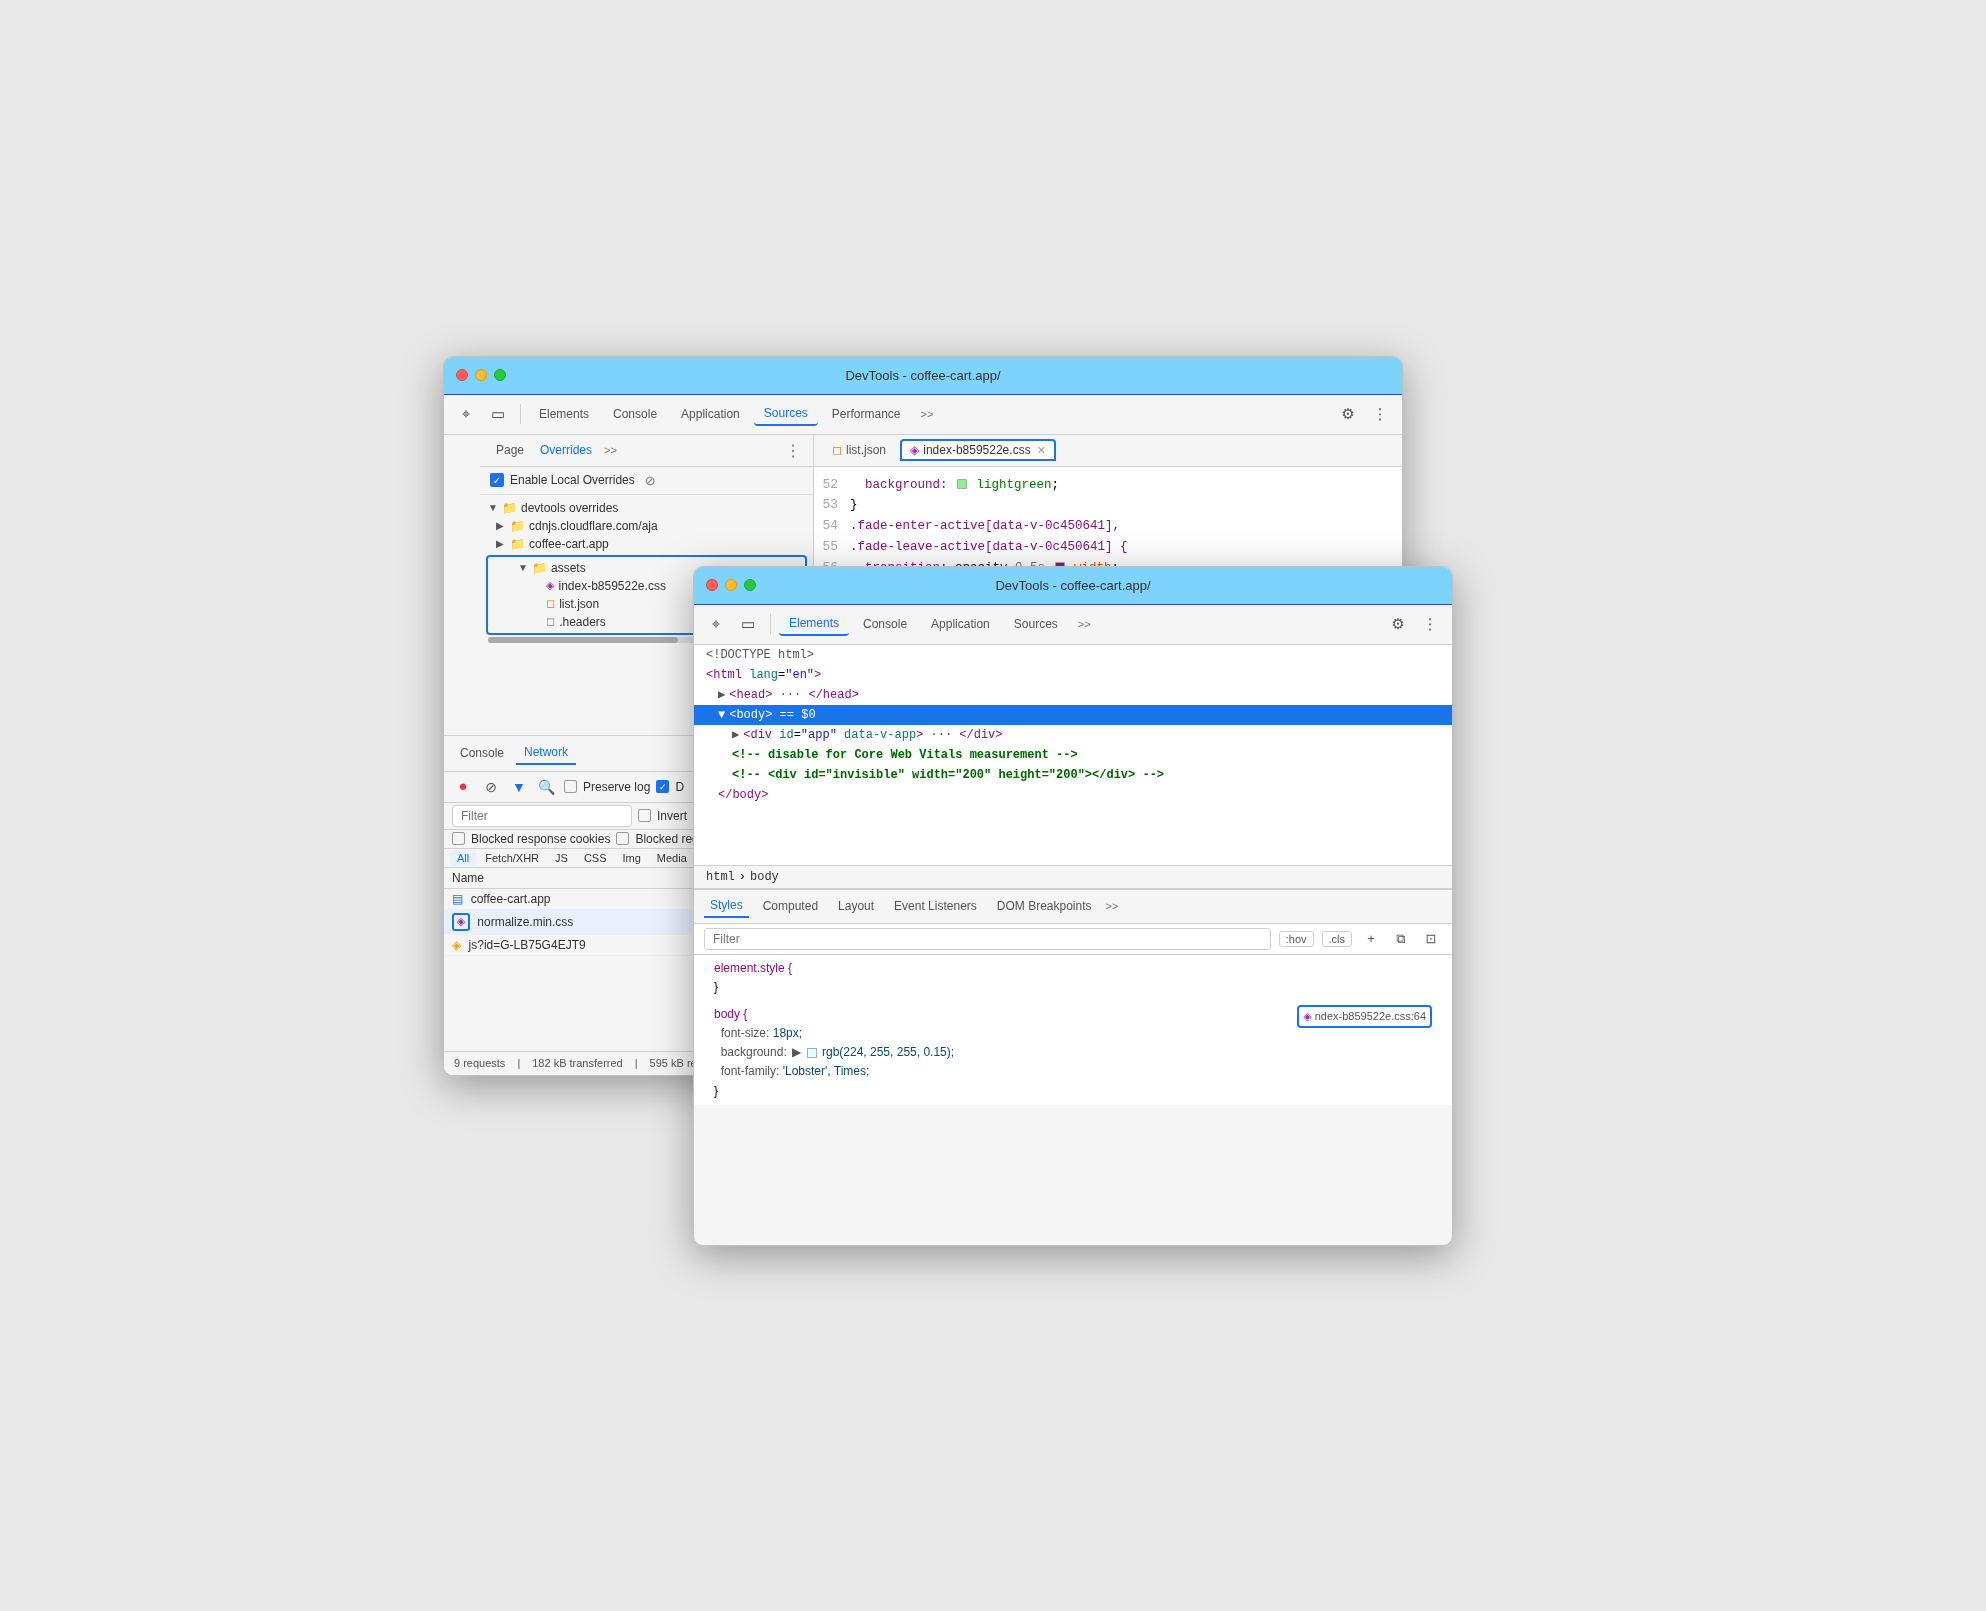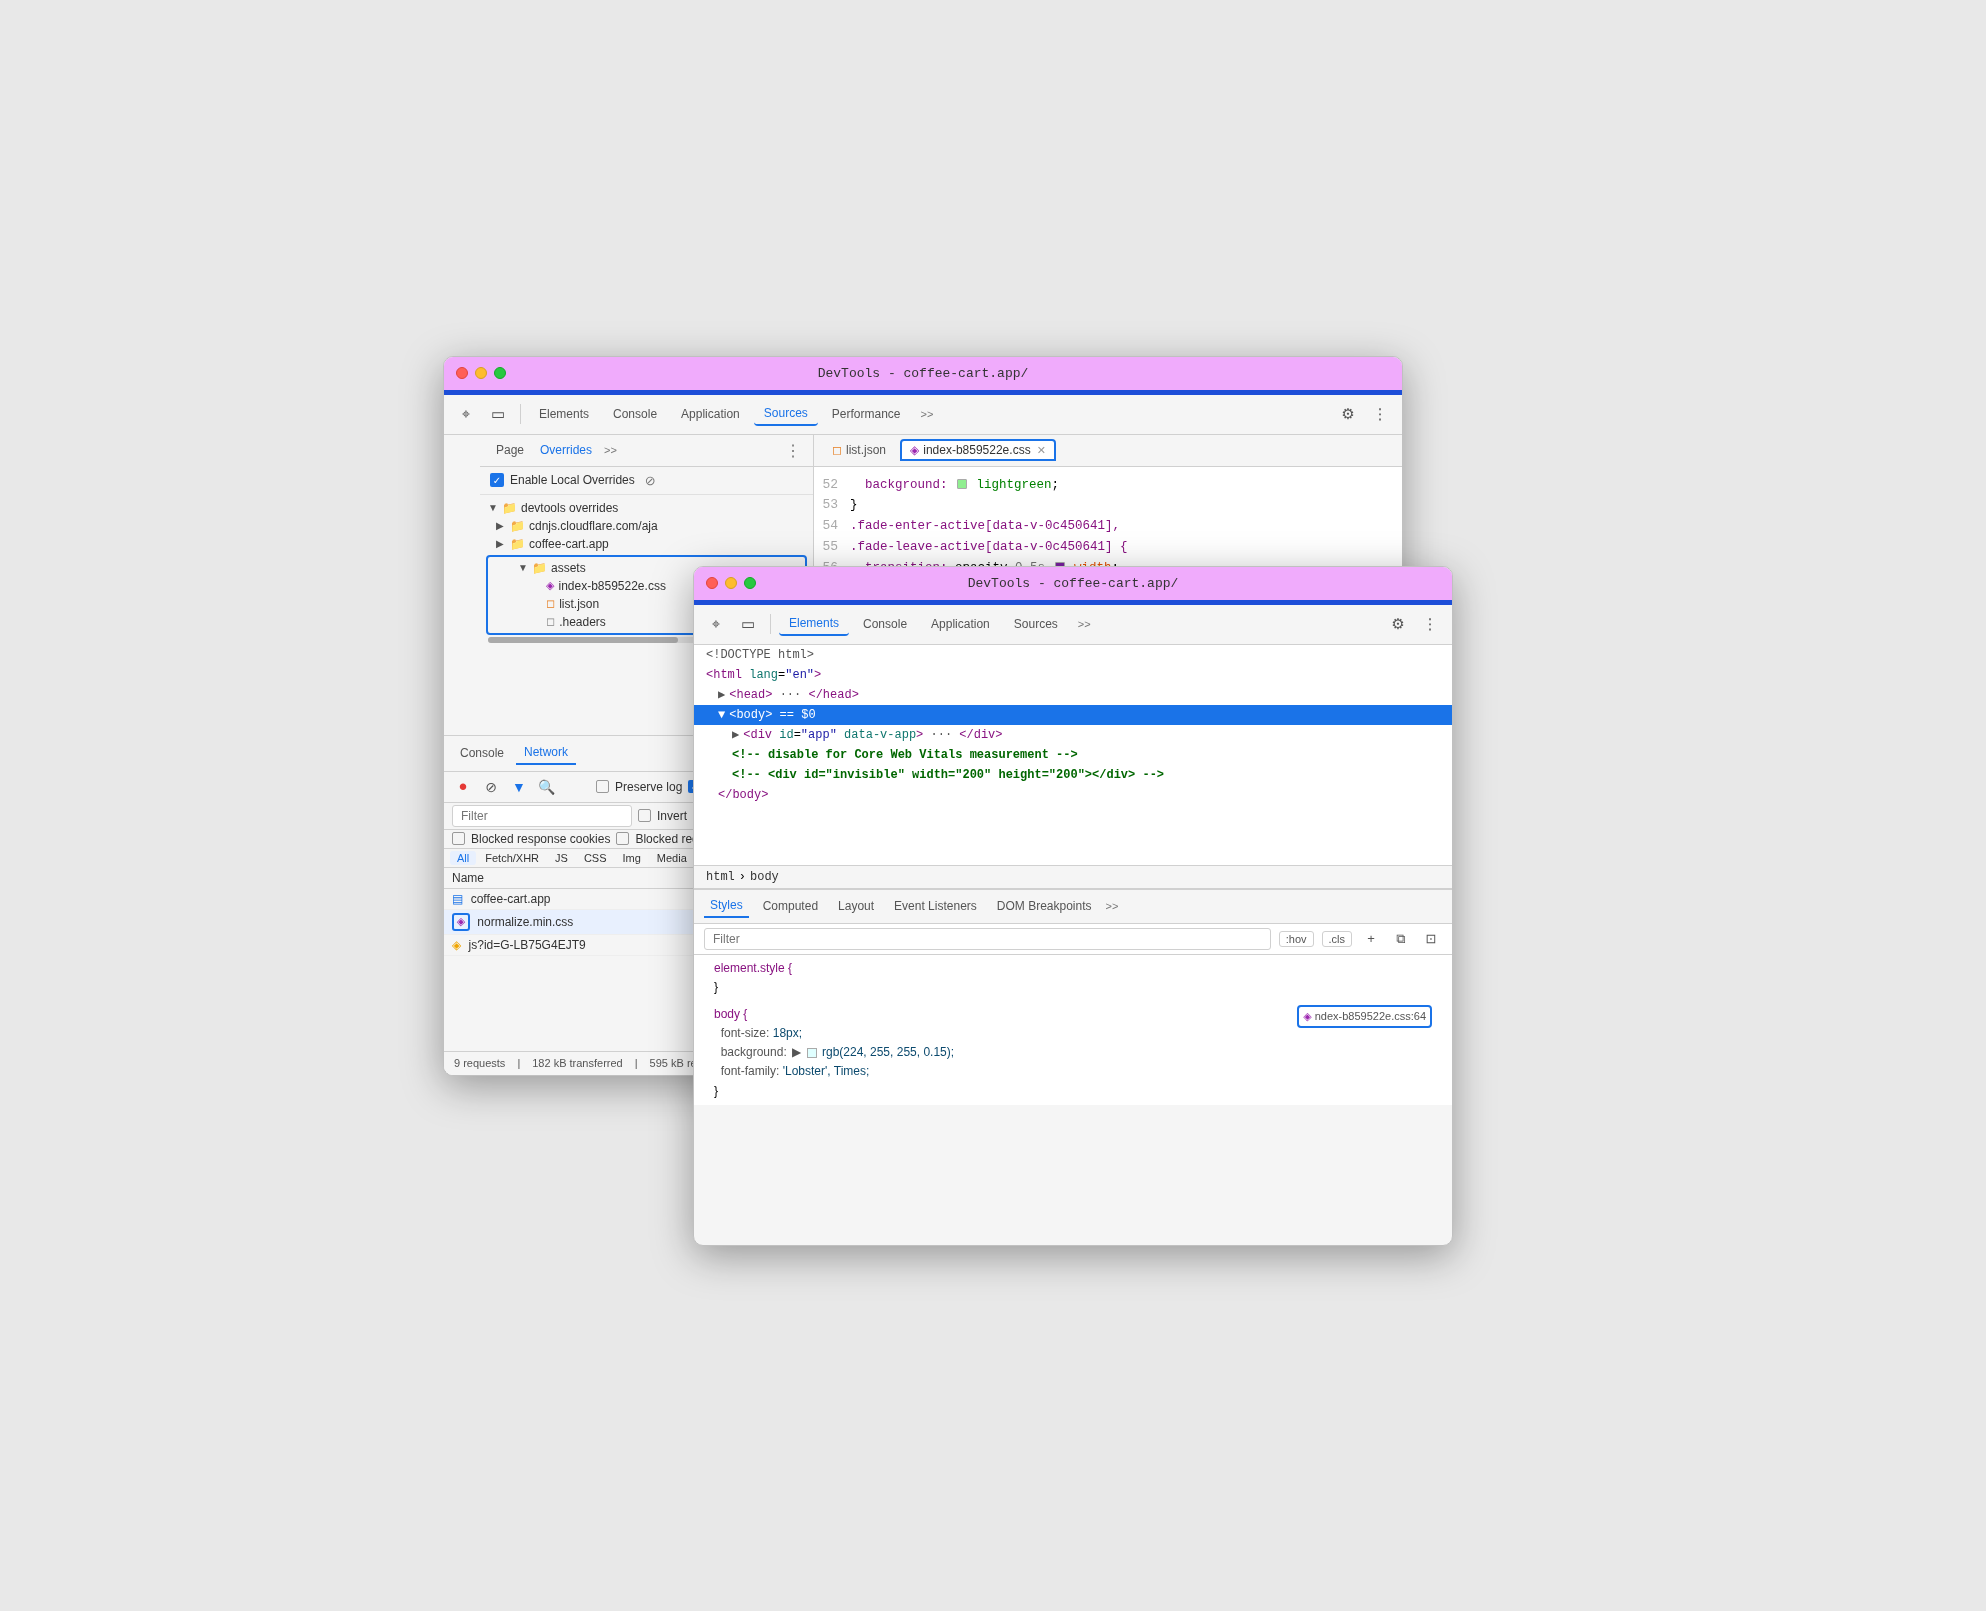--- a/index.html
+++ b/index.html
@@ -40,28 +40,27 @@
     
     .window-front {
       top: 210px;
       left: 250px;
       width: 760px;
       height: 680px;
     }
 
     
     .title-bar {
-      background: #f0abfc;
+      background: #7dd3fc;
       height: 38px;
       display: flex;
       align-items: center;
       padding: 0 12px;
-      border-bottom: 5px solid #1d4ed8;
+      border-bottom: 1px solid #1d4ed8;
       position: relative;
-      font-family: Liberation Mono, monospace;
     }
 
     .window-controls {
       display: flex;
       gap: 7px;
       align-items: center;
     }
 
     .btn-close { width: 12px; height: 12px; border-radius: 50%; background: #ff5f57; border: 1px solid #e0443e; }
     .btn-minimize { width: 12px; height: 12px; border-radius: 50%; background: #febc2e; border: 1px solid #d6a021; }
@@ -849,21 +848,21 @@
       <div class="bottom-tabs">
         <div class="bottom-tab">Console</div>
         <div class="bottom-tab active">Network</div>
       </div>
 
       <div class="bottom-toolbar">
         <span class="icon-btn" style="color:#e53935;">⏺</span>
         <span class="icon-btn">⊘</span>
         <span class="icon-btn" style="color:#1a73e8;">▼</span>
         <span class="icon-btn">🔍</span>
-        <div style="display:flex;align-items:center;gap:3px;margin-left:32px;">
+        <div style="display:flex;align-items:center;gap:3px;">
           <div class="checkbox-small"></div>
           <span class="preserve-label">Preserve log</span>
         </div>
         <div style="display:flex;align-items:center;gap:3px;">
           <div class="checkbox-blue-small">✓</div>
           <span class="preserve-label">D</span>
         </div>
       </div>
 
       <div class="filter-row2">

